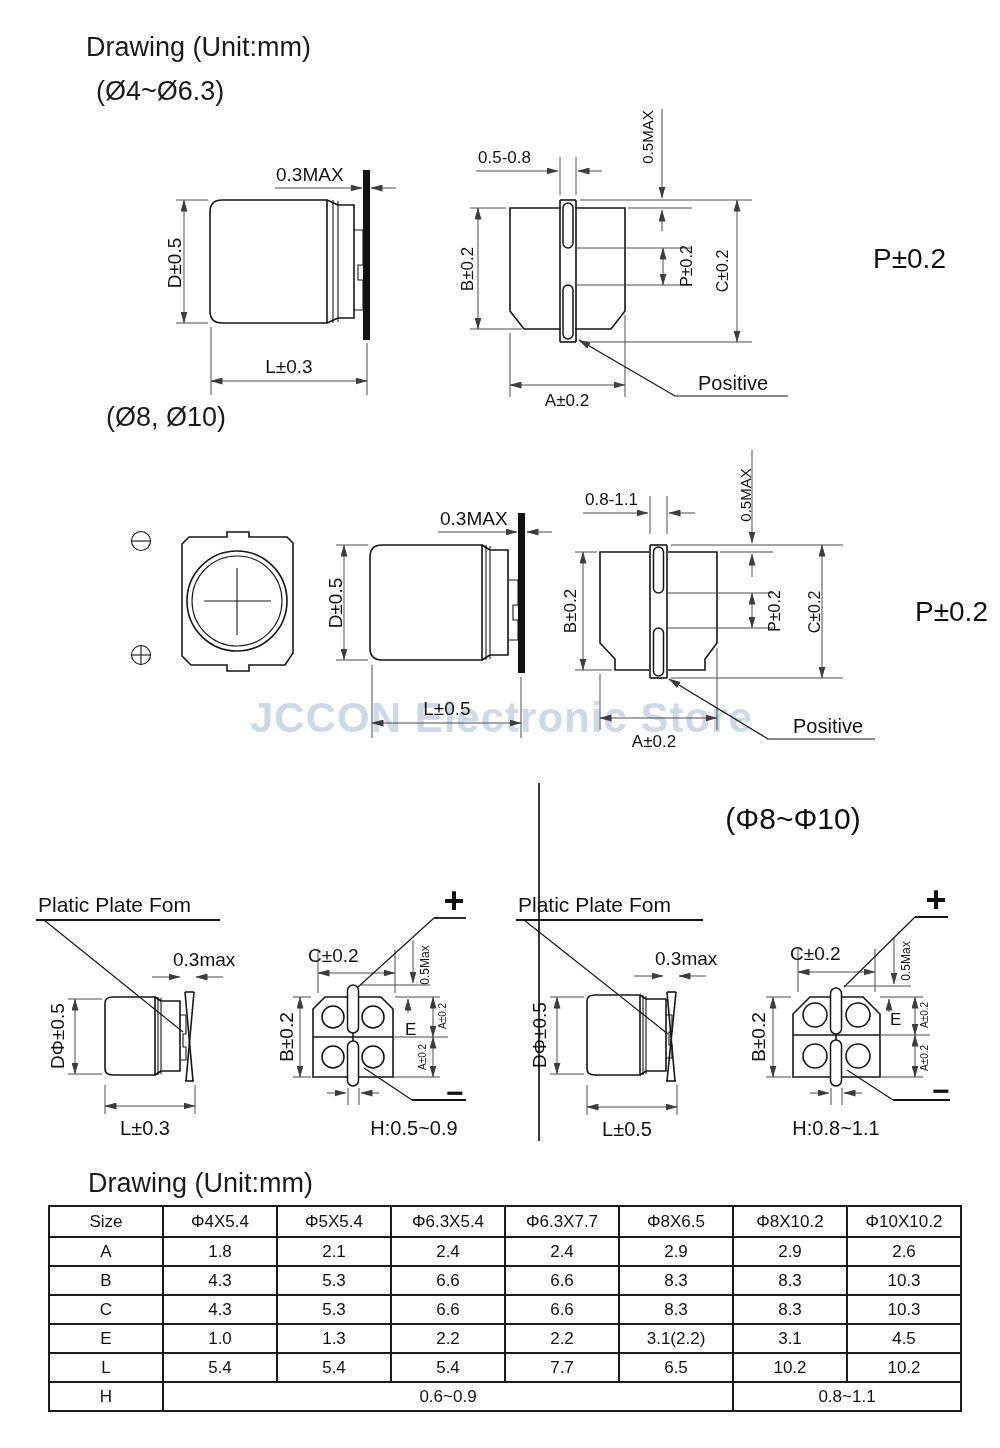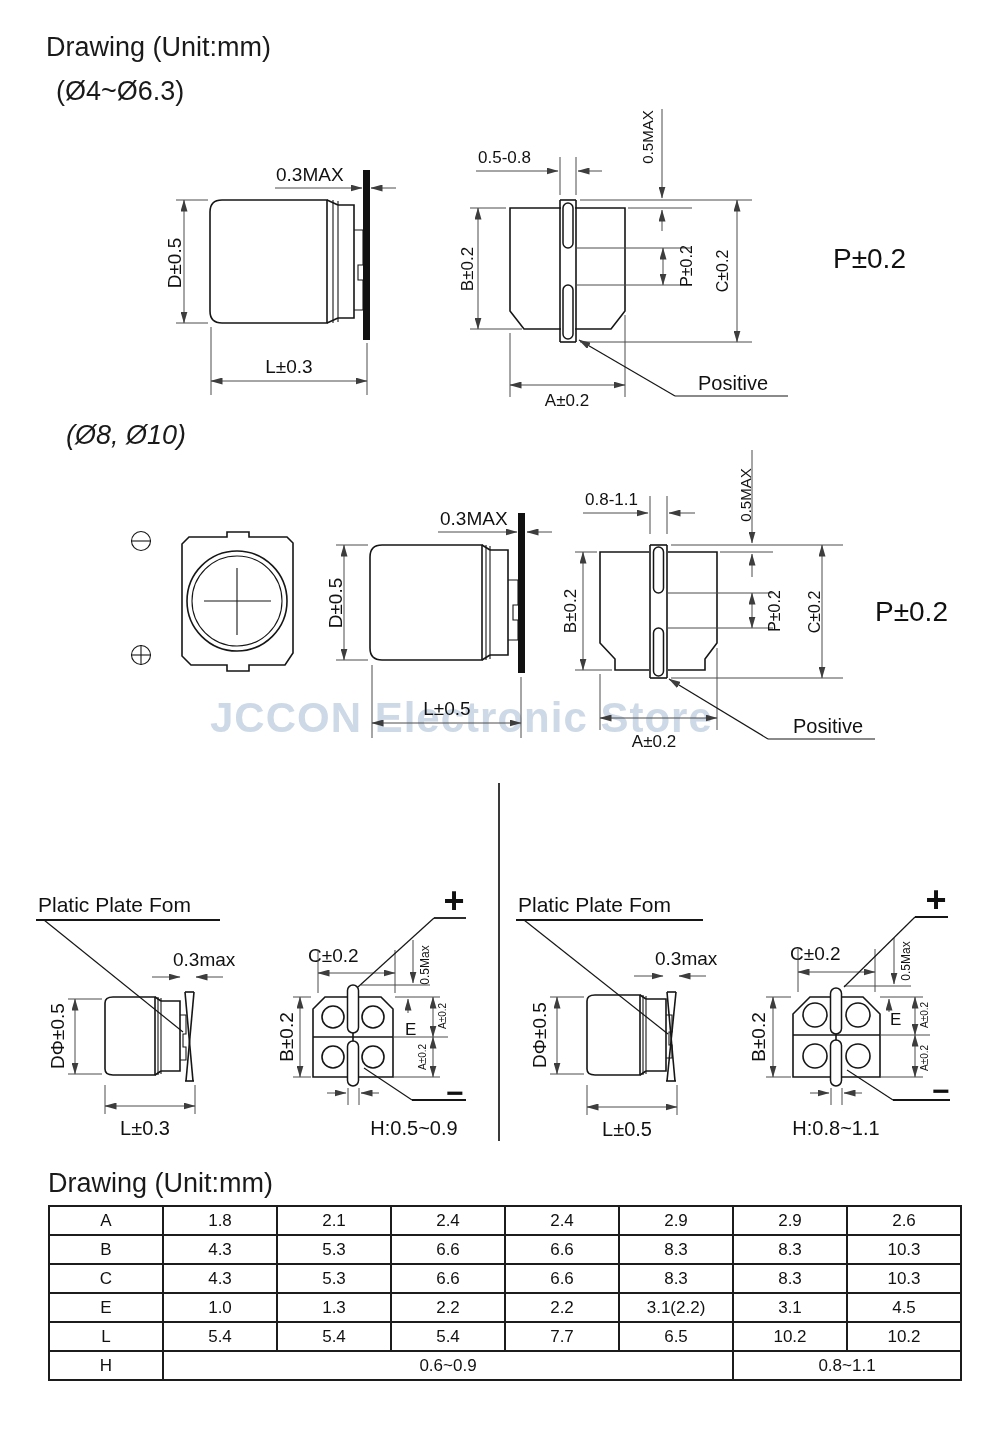--- a/index.html
+++ b/index.html
@@ -1,18 +1,18 @@
 <!DOCTYPE html>
 <html><head>
 <meta charset="utf-8">
 <style>
   html,body{margin:0;padding:0;background:#fff;}
   #page{position:relative;width:1000px;height:1448px;background:#fff;overflow:hidden;
         font-family:"Liberation Sans",sans-serif;color:#111;}
-  .abs{position:absolute;}
+  .abs{position:absolute;margin-left:40px;}
   .title{font-size:27px;color:#1a1a1a;}
   .sechead{font-size:30px;color:#111;text-align:center;}
   .plabel{font-size:28px;color:#111;}
   #watermark{font-size:42px;font-weight:bold;color:#cdd9e6;letter-spacing:1px;white-space:nowrap;}
   svg{position:absolute;overflow:visible;}
   .part{stroke:#161616;stroke-width:1.6;fill:none;stroke-linejoin:miter;stroke-linecap:butt;}
   .thin{stroke:#161616;stroke-width:1.1;fill:none;}
   .dim{stroke:#4d4d4d;stroke-width:1;fill:none;}
   .lead{stroke:#161616;stroke-width:1.2;fill:none;}
   .ul{stroke:#161616;stroke-width:1.8;fill:none;}
@@ -30,21 +30,21 @@
 </style>
 </head>
 <body>
 
 <div id="page">
 
   <div id="watermark" class="abs" style="left:210px;top:694px;">JCCON Electronic Store</div>
 
   <div class="abs title" style="left:46px;top:32px;">Drawing (Unit:mm)</div>
   <div class="abs title" style="left:56px;top:76px;">(Ø4~Ø6.3)</div>
-  <div class="abs title" style="left:66px;top:420px;font-style:italic;">(Ø8, Ø10)</div>
+  <div class="abs title" style="left:66px;top:402px;">(Ø8, Ø10)</div>
 
   <div class="abs plabel" style="left:833px;top:243px;">P±0.2</div>
   <div class="abs plabel" style="left:875px;top:596px;">P±0.2</div>
 
   <svg style="left:130px;top:115px;" width="330" height="295" viewBox="0 0 330 295">
     <defs>
       <marker id="aA" markerWidth="12" markerHeight="7" refX="11.5" refY="3.5" orient="auto-start-reverse" markerUnits="userSpaceOnUse">
         <path d="M0,0 L12,3.5 L0,7 Z" fill="#3d3d3d"></path>
       </marker>
     </defs>
@@ -217,20 +217,21 @@
       <line class="dim" x1="162" y1="218" x2="162" y2="300"></line>
       <line class="dim" x1="45" y1="288" x2="162" y2="288" marker-start="url(#aE)" marker-end="url(#aE)"></line>
       <text class="lbl" x="99" y="317" text-anchor="middle" font-size="17">A±0.2</text>
       <line class="lead" x1="114" y1="249" x2="213" y2="309" marker-start="url(#aE)"></line>
       <line class="lead" x1="213" y1="309" x2="320" y2="309"></line>
       <text class="lbl" x="238" y="303" font-size="20">Positive</text>
     </g>
   </svg>
 
   <div class="abs divider" style="left:498px;top:783px;height:358px;"></div>
+  <div class="abs sechead" style="left:653px;top:802px;width:200px;">(Φ8~Φ10)</div>
 
   <svg style="left:28px;top:882px;" width="460" height="272" viewBox="0 0 460 272">
     <defs>
       <marker id="aF" markerWidth="12" markerHeight="7" refX="11.5" refY="3.5" orient="auto-start-reverse" markerUnits="userSpaceOnUse">
         <path d="M0,0 L12,3.5 L0,7 Z" fill="#3d3d3d"></path>
       </marker>
     </defs>
     <g>
       <text class="lbl" x="10" y="30" font-size="21">Platic Plate Fom</text>
       <line class="ul" x1="8" y1="38" x2="192" y2="38"></line>
@@ -406,20 +407,30 @@
       <col style="width:114px">
         <col style="width:114px">
         <col style="width:114px">
         <col style="width:114px">
       <col style="width:114px">
         <col style="width:114px">
         <col style="width:114px">
         <col style="width:114px">
     </colgroup>
     <tbody>
+        <tr class="hdr">
+      <th>Size</th>
+      <th>Φ4X5.4</th>
+      <th>Φ5X5.4</th>
+      <th>Φ6.3X5.4</th>
+      <th>Φ6.3X7.7</th>
+      <th>Φ8X6.5</th>
+      <th>Φ8X10.2</th>
+      <th>Φ10X10.2</th>
+    </tr>
     <tr>
       <td>A</td>
       <td>1.8</td>
       <td>2.1</td>
       <td>2.4</td>
       <td>2.4</td>
       <td>2.9</td>
       <td>2.9</td>
       <td>2.6</td>
     </tr>

